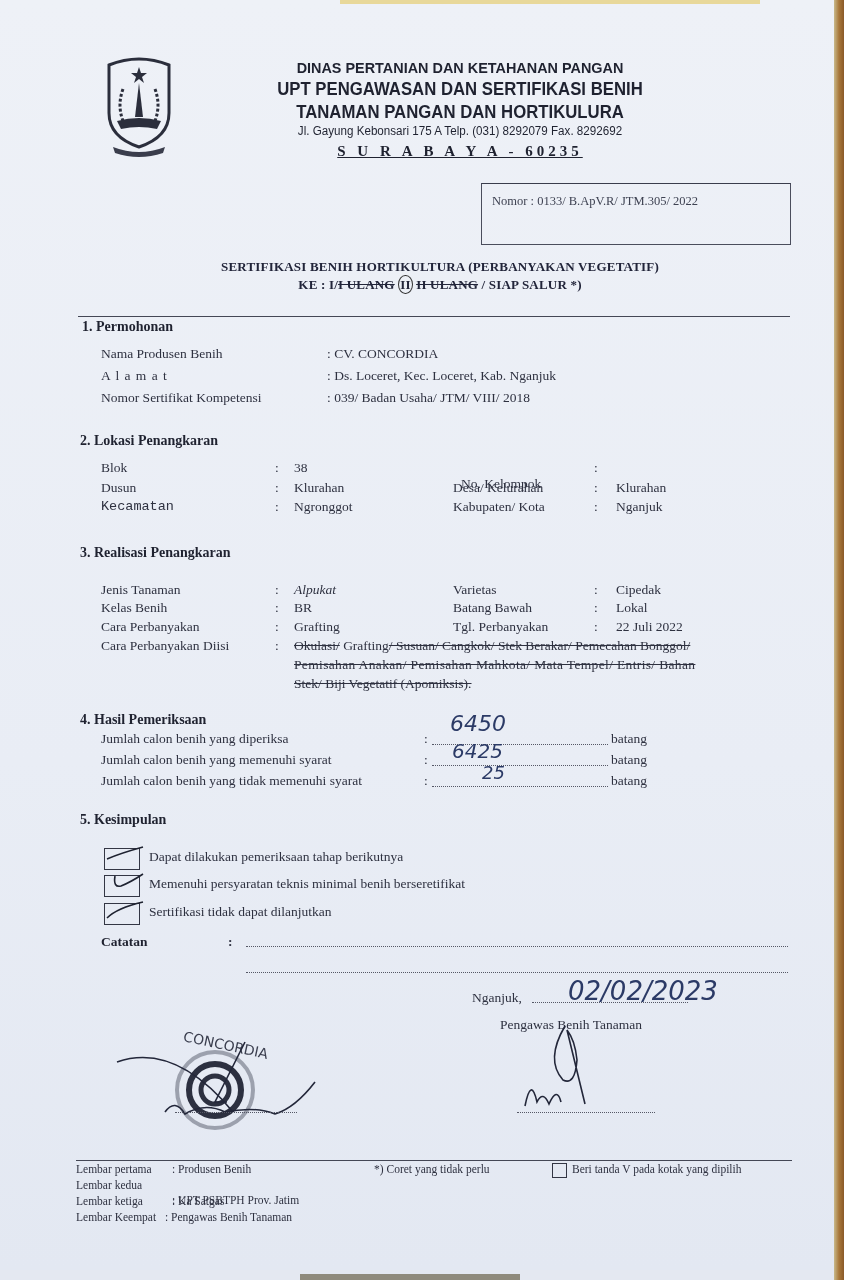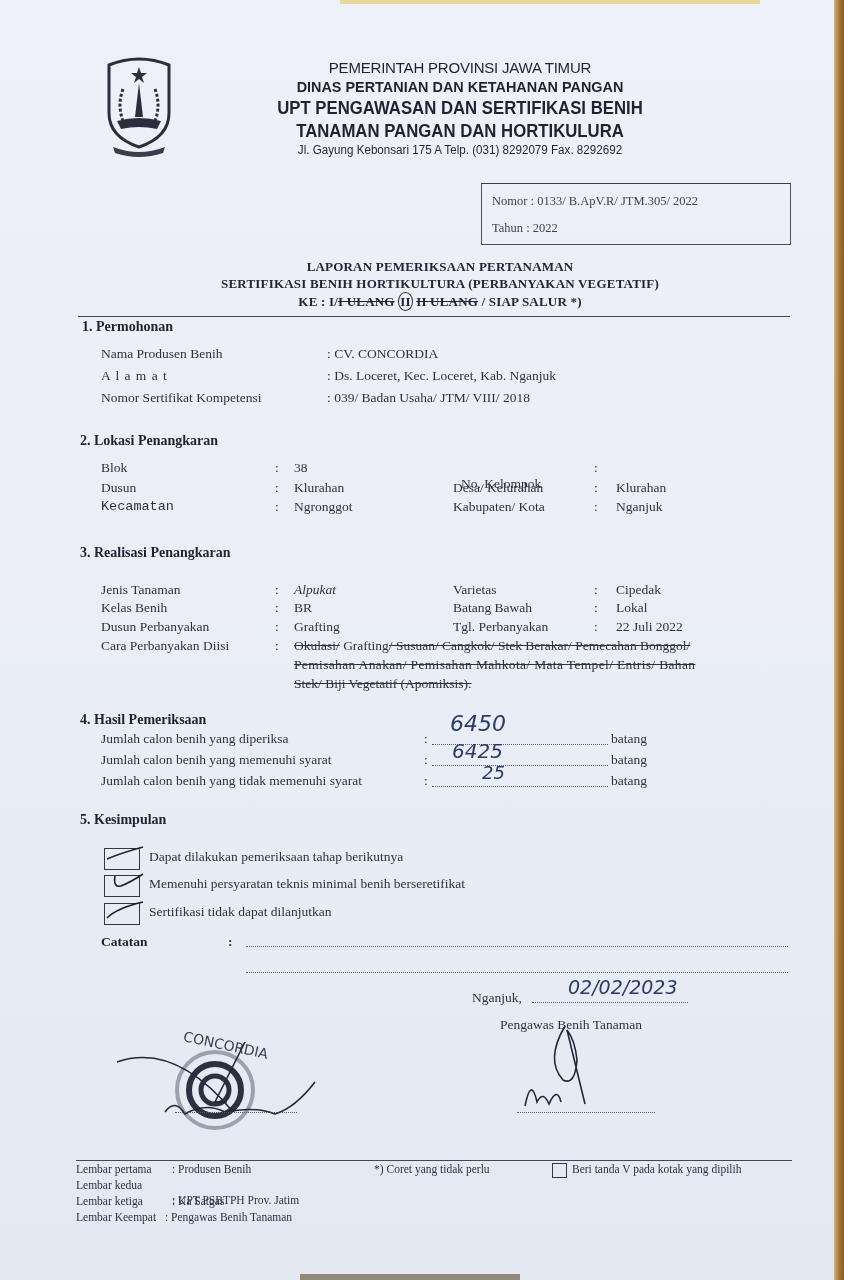--- a/index.html
+++ b/index.html
@@ -76,34 +76,32 @@
   <path d="M6 10 Q36 -2 66 10 L66 58 Q66 82 36 92 Q6 82 6 58 Z" fill="none" stroke="#2b2e3c" stroke-width="3"></path>
   <polygon points="36,12 38,18 44,18 39,22 41,28 36,24 31,28 33,22 28,18 34,18" fill="#2b2e3c"></polygon>
   <path d="M36 28 L32 62 L40 62 Z" fill="#2b2e3c"></path>
   <path d="M20 34 Q14 50 20 66" fill="none" stroke="#2b2e3c" stroke-width="3" stroke-dasharray="3 2"></path>
   <path d="M52 34 Q58 50 52 66" fill="none" stroke="#2b2e3c" stroke-width="3" stroke-dasharray="3 2"></path>
   <path d="M14 66 Q36 60 58 66 L54 74 Q36 70 18 74 Z" fill="#2b2e3c"></path>
   <path d="M10 92 Q36 102 62 92 L60 98 Q36 106 12 98 Z" fill="#3a3d4c"></path>
 </svg>
 
 <div class="kop">
-  <div class="l1">PEMERINTAH PROVINSI JAWA TIMUR</div>
   <div class="l2">DINAS PERTANIAN DAN KETAHANAN PANGAN</div>
   <div class="l3">UPT PENGAWASAN DAN SERTIFIKASI BENIH</div>
   <div class="l4">TANAMAN PANGAN DAN HORTIKULURA</div>
   <div class="l5">Jl. Gayung Kebonsari 175 A Telp. (031) 8292079 Fax. 8292692</div>
+  <div class="l6">S U R A B A Y A  -  60235</div>
 </div>
 
 <div class="nomor-box">
   <div class="n1">Nomor : 0133/ B.ApV.R/ JTM.305/ 2022</div>
-  <div class="n2">Tahun  : 2022</div>
 </div>
 
 <div class="title">
-  <div>LAPORAN PEMERIKSAAN PERTANAMAN</div>
   <div>SERTIFIKASI BENIH HORTIKULTURA (PERBANYAKAN VEGETATIF)</div>
   <div class="ke">
     <span>KE : I/</span><span class="strike">I ULANG</span>
     <span class="circled">II</span>
     <span class="strike">II ULANG</span>
     <span>/ SIAP SALUR *)</span>
   </div>
 </div>
 <div class="rule" style="top:316px;"></div>
 
@@ -136,21 +134,21 @@
 <div class="val" style="left:594px;top:499px;">:</div>
 <div class="val" style="left:616px;top:499px;">Nganjuk</div>
 
 <div class="sec-h" style="left:80px;top:545px;">3. Realisasi Penangkaran</div>
 <div class="lbl" style="left:101px;top:582px;">Jenis Tanaman</div>
 <div class="val" style="left:275px;top:582px;">:</div>
 <div class="val" style="left:294px;top:582px;font-style:italic;">Alpukat</div>
 <div class="lbl" style="left:101px;top:600px;">Kelas Benih</div>
 <div class="val" style="left:275px;top:600px;">:</div>
 <div class="val" style="left:294px;top:600px;">BR</div>
-<div class="lbl" style="left:101px;top:619px;">Dusun Perbanyakan</div>
+<div class="lbl" style="left:101px;top:619px;">Cara Perbanyakan</div>
 <div class="val" style="left:275px;top:619px;">:</div>
 <div class="val" style="left:294px;top:619px;">Grafting</div>
 
 <div class="lbl" style="left:453px;top:582px;">Varietas</div>
 <div class="val" style="left:594px;top:582px;">:</div>
 <div class="val" style="left:616px;top:582px;">Cipedak</div>
 <div class="lbl" style="left:453px;top:600px;">Batang Bawah</div>
 <div class="val" style="left:594px;top:600px;">:</div>
 <div class="val" style="left:616px;top:600px;">Lokal</div>
 <div class="lbl" style="left:453px;top:619px;">Tgl. Perbanyakan</div>
@@ -208,21 +206,21 @@
 </div>
 <div class="lbl" style="left:149px;top:904px;">Sertifikasi tidak dapat dilanjutkan</div>
 
 <div class="sec-h" style="left:101px;top:934px;font-size:13.5px;">Catatan</div>
 <div class="val" style="left:228px;top:934px;font-weight:bold;">:</div>
 <div class="dotline" style="left:246px;top:946px;width:542px;"></div>
 <div class="dotline" style="left:246px;top:972px;width:542px;"></div>
 
 <div class="lbl" style="left:472px;top:990px;">Nganjuk,</div>
 <div class="dotline" style="left:532px;top:1002px;width:156px;"></div>
-<div class="hand" style="left:568px;top:976px;font-size:19px;">02/02/2023</div>
+<div class="hand" style="left:568px;top:976px;font-size:26px;">02/02/2023</div>
 <div class="lbl" style="left:500px;top:1017px;">Pengawas Benih Tanaman</div>
 
 <svg style="position:absolute;left:515px;top:1020px;" width="110" height="100">
   <path d="M50 6 Q30 40 48 60 Q60 66 62 40 Q60 20 52 10 L70 84" stroke="#23273a" stroke-width="1.6" fill="none"></path>
   <path d="M10 86 Q16 56 22 82 Q28 70 34 84 Q42 66 46 82" stroke="#23273a" stroke-width="1.6" fill="none"></path>
 </svg>
 <div class="dotline" style="left:517px;top:1112px;width:138px;"></div>
 
 <svg style="position:absolute;left:115px;top:1022px;" width="210" height="110">
   <circle cx="100" cy="68" r="38" fill="none" stroke="#6b6f7e" stroke-width="4" opacity="0.6"></circle>

